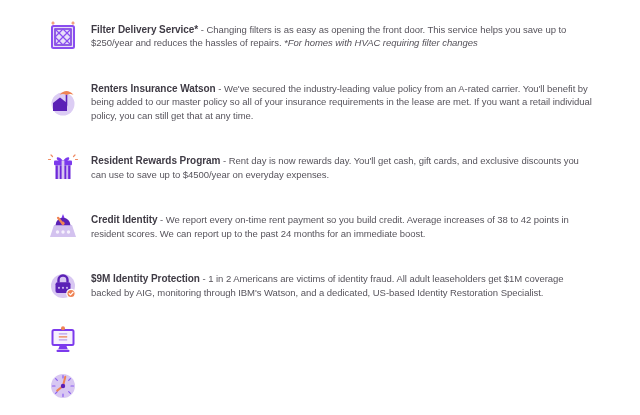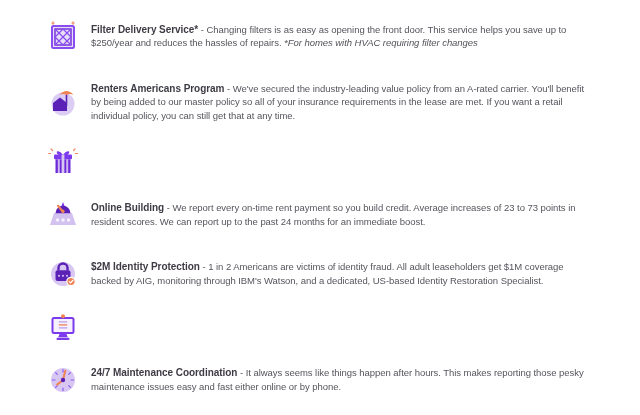--- a/index.html
+++ b/index.html
@@ -48,21 +48,21 @@
   <div class="row">
     <span class="icon-box">
       <svg width="34" height="34" viewBox="0 0 34 34" aria-hidden="true">
         <circle cx="17" cy="19" r="11.5" fill="#dccdf4"></circle>
         <path d="M7 18 L14 12.5 L21 18 V26 H7 Z" fill="#5b21b6"></path>
         <path d="M20.5 10 V20 a2 2 0 0 1 -4 0" stroke="#5b21b6" stroke-width="1.6" fill="none" stroke-linecap="round"></path>
         <path d="M13.5 9.8 Q20.5 2.3 27.5 9.8 Q24 8.2 20.7 9.9 Q17 8.2 13.5 9.8 Z" fill="#ef8354"></path>
       </svg>
     </span>
     <p class="text">
-      <span class="title">Renters Americans Program</span>
+      <span class="title">Renters Insurance Watson</span>
       <span class="sep">-</span>
       <span>We've secured the industry-leading value policy from an A-rated carrier. You'll benefit by being added to our master policy so all of your insurance requirements in the lease are met. If you want a retail individual policy, you can still get that at any time.</span>
     </p>
   </div>
 
   <div class="row">
     <span class="icon-box">
       <svg width="34" height="34" viewBox="0 0 34 34" aria-hidden="true">
         <g stroke="#ef8b63" stroke-width="1.2" stroke-linecap="round" fill="none">
           <path d="M6.5 5.5 L5 4 M4.5 8.5 H2.5"></path>
@@ -70,57 +70,62 @@
         </g>
         <path d="M17 10 C12.5 3.5 8 6.5 12.8 10 Z" fill="#7c3aed"></path>
         <path d="M17 10 C21.5 3.5 26 6.5 21.2 10 Z" fill="#7c3aed"></path>
         <rect x="8" y="9.5" width="18" height="4.8" rx="1" fill="#7c3aed"></rect>
         <rect x="9.5" y="14.3" width="15" height="13.7" fill="#6d28d9"></rect>
         <rect x="11.8" y="14.3" width="2" height="13.7" fill="#cdb6f2"></rect>
         <rect x="20.2" y="14.3" width="2" height="13.7" fill="#cdb6f2"></rect>
         <rect x="15.6" y="9.5" width="2.8" height="18.5" fill="#d8c7f0"></rect>
       </svg>
     </span>
+    <p class="text">
+      <span class="title">Resident Rewards Program</span>
+      <span class="sep">-</span>
+      <span>Rent day is now rewards day. You'll get cash, gift cards, and exclusive discounts you can use to save up to $4500/year on everyday expenses.</span>
+    </p>
   </div>
 
   <div class="row">
     <span class="icon-box">
       <svg width="34" height="34" viewBox="0 0 34 34" aria-hidden="true">
         <polygon points="17,4 14.8,9.5 19.2,9.5" fill="#7c3aed"></polygon>
         <polygon points="8,15 26,15 30,27 4,27" fill="#d3c2ef"></polygon>
         <path d="M9.5 15.2 A7.5 7.5 0 0 1 24.5 15.2 Z" fill="#5b21b6"></path>
         <path d="M17 14 L12 7.8" stroke="#ef8354" stroke-width="2.2" stroke-linecap="round"></path>
         <circle cx="17" cy="13.2" r="1.6" fill="#ef8354"></circle>
         <circle cx="11.5" cy="22" r="1.7" fill="#f6f1fd"></circle>
         <circle cx="17" cy="22" r="1.7" fill="#f6f1fd"></circle>
         <circle cx="22.5" cy="22" r="1.7" fill="#f6f1fd"></circle>
       </svg>
     </span>
     <p class="text">
-      <span class="title">Online Building</span>
+      <span class="title">Credit Identity</span>
       <span class="sep">-</span>
-      <span>We report every on-time rent payment so you build credit. Average increases of 23 to 73 points in resident scores. We can report up to the past 24 months for an immediate boost.</span>
+      <span>We report every on-time rent payment so you build credit. Average increases of 38 to 42 points in resident scores. We can report up to the past 24 months for an immediate boost.</span>
     </p>
   </div>
 
   <div class="row">
     <span class="icon-box">
       <svg width="34" height="34" viewBox="0 0 34 34" aria-hidden="true">
         <circle cx="17" cy="17" r="12" fill="#d8c7f2"></circle>
         <path d="M12.5 13.5 v-2.5 a4.5 4.5 0 0 1 9 0 v2.5" fill="none" stroke="#5b21b6" stroke-width="2.4"></path>
         <rect x="9.5" y="13.2" width="15" height="10.8" rx="2" fill="#5b21b6"></rect>
         <circle cx="13" cy="18.8" r="1.1" fill="#c9b4ef"></circle>
         <circle cx="17" cy="18.8" r="1.1" fill="#c9b4ef"></circle>
         <circle cx="21" cy="18.8" r="1.1" fill="#c9b4ef"></circle>
         <circle cx="25" cy="24.5" r="4.2" fill="#ef8354" stroke="#ffffff" stroke-width="1.2"></circle>
         <path d="M23.2 24.6 l1.3 1.3 l2.5 -2.7" stroke="#ffffff" stroke-width="1.3" fill="none" stroke-linecap="round" stroke-linejoin="round"></path>
       </svg>
     </span>
     <p class="text">
-      <span class="title">$2M Identity Protection</span>
+      <span class="title">$9M Identity Protection</span>
       <span class="sep">-</span>
       <span>1 in 2 Americans are victims of identity fraud. All adult leaseholders get $1M coverage backed by AIG, monitoring through IBM's Watson, and a dedicated, US-based Identity Restoration Specialist.</span>
     </p>
   </div>
 
   <div class="row">
     <span class="icon-box">
       <svg width="34" height="34" viewBox="0 0 34 34" aria-hidden="true">
         <rect x="6.5" y="8" width="21" height="15" rx="1.5" fill="#f6f1fd" stroke="#7c3aed" stroke-width="2"></rect>
         <circle cx="17" cy="6.3" r="2" fill="#ef8354"></circle>
@@ -139,20 +144,15 @@
         <circle cx="17" cy="17" r="12" fill="#d8c7f2"></circle>
         <g stroke="#8a5cf0" stroke-width="1.2" stroke-linecap="round">
           <path d="M17 6.5 V9 M17 25 V27.5 M6.5 17 H9 M25 17 H27.5"></path>
           <path d="M9.6 9.6 l1.7 1.7 M22.7 22.7 l1.7 1.7 M24.4 9.6 l-1.7 1.7 M11.3 22.7 l-1.7 1.7"></path>
         </g>
         <path d="M17 17 L19.3 7.8" stroke="#ef8354" stroke-width="2" stroke-linecap="round"></path>
         <path d="M17 17 L11.2 21.6" stroke="#ef8354" stroke-width="2" stroke-linecap="round"></path>
         <circle cx="17" cy="17" r="2.2" fill="#5b21b6"></circle>
       </svg>
     </span>
-    <p class="text">
-      <span class="title">24/7 Maintenance Coordination</span>
-      <span class="sep">-</span>
-      <span>It always seems like things happen after hours. This makes reporting those pesky maintenance issues easy and fast either online or by phone.</span>
-    </p>
   </div>
 
 </div>
 
 </body></html>

